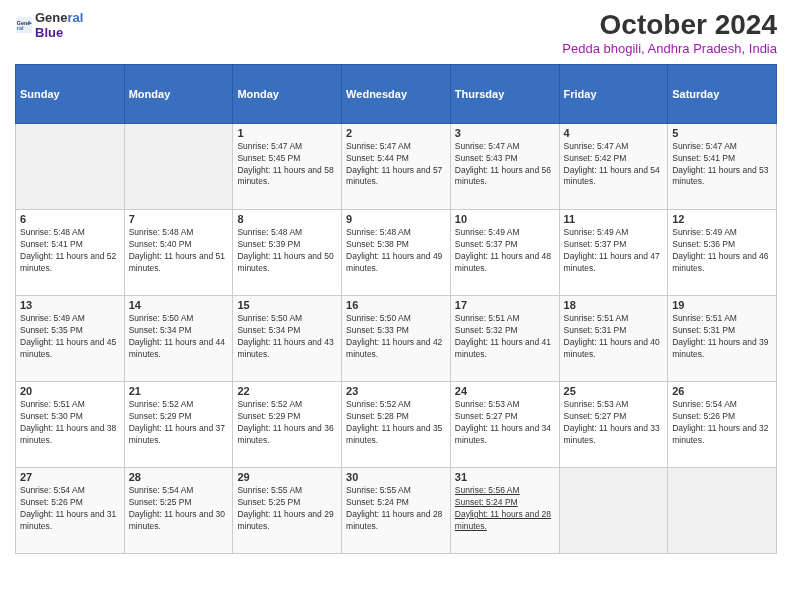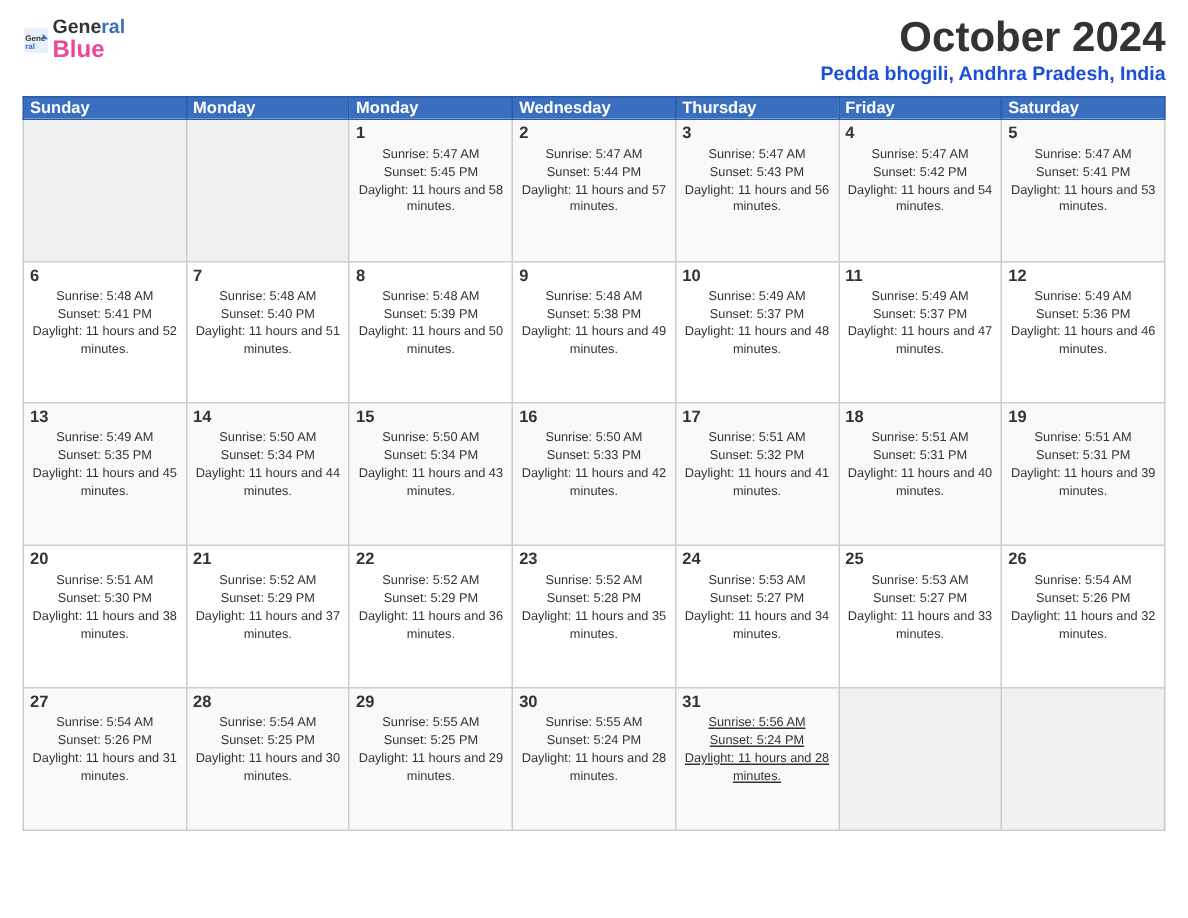--- a/index.html
+++ b/index.html
@@ -36,36 +36,36 @@
       text-align: right;
     }
     .main-title {
       font-size: 28px;
       font-weight: bold;
       color: #333;
       line-height: 1.1;
     }
     .subtitle {
       font-size: 13px;
-      color: #1d4ed8;
-      font-weight: bold;
+      color: #a21caf;
+      font-weight: normal;
     }
     .calendar {
       flex: 1;
       border: 1px solid #ccc;
       border-collapse: collapse;
       width: 100%;
       table-layout: fixed;
     }
     .calendar th {
       background: #3a6ebf;
       color: #fff;
       font-size: 11px;
       font-weight: bold;
-      padding: 1px 4px;
+      padding: 23px 4px;
       text-align: left;
       border: 1px solid #2a5aaa;
     }
     .calendar td {
       vertical-align: top;
       border: 1px solid #ccc;
       padding: 3px 4px;
       font-size: 9px;
       color: #333;
       height: 80px;
@@ -80,41 +80,40 @@
     .day-num {
       font-size: 11px;
       font-weight: bold;
       display: block;
       margin-bottom: 2px;
     }
     .cell-info {
       font-size: 8.5px;
       line-height: 1.4;
       color: #333;
-      text-align: center;
     }
     .empty-cell {
       background: #f0f0f0 !important;
     }
   </style>
 </head>
 <body>
 
 <div class="page">
   <div class="header">
     <div class="logo">
       <svg class="logo-icon" viewBox="0 0 20 20">
         <rect x="1" y="1" width="18" height="18" rx="2" fill="#e8f0fa"></rect>
         <text x="2" y="10" font-size="6" font-weight="bold" fill="#333">Gene</text>
         <text x="2" y="16" font-size="6" font-weight="bold" fill="#3a6ebf">ral</text>
         <polygon points="15,5 19,9 15,9" fill="#3a6ebf"></polygon>
       </svg>
       <div>
         <div style="font-size:13px;font-weight:bold;color:#333;">Gene<span style="color:#3a6ebf;">ral</span></div>
-        <div style="font-size:16px;font-weight:bold;color:#ec4899;">Blue</div>
+        <div style="font-size:13px;font-weight:bold;color:#4c1d95;">Blue</div>
       </div>
     </div>
     <div class="title-block">
       <div class="main-title">October 2024</div>
       <div class="subtitle">Pedda bhogili, Andhra Pradesh, India</div>
     </div>
   </div>
 
   <table class="calendar">
     <thead>

